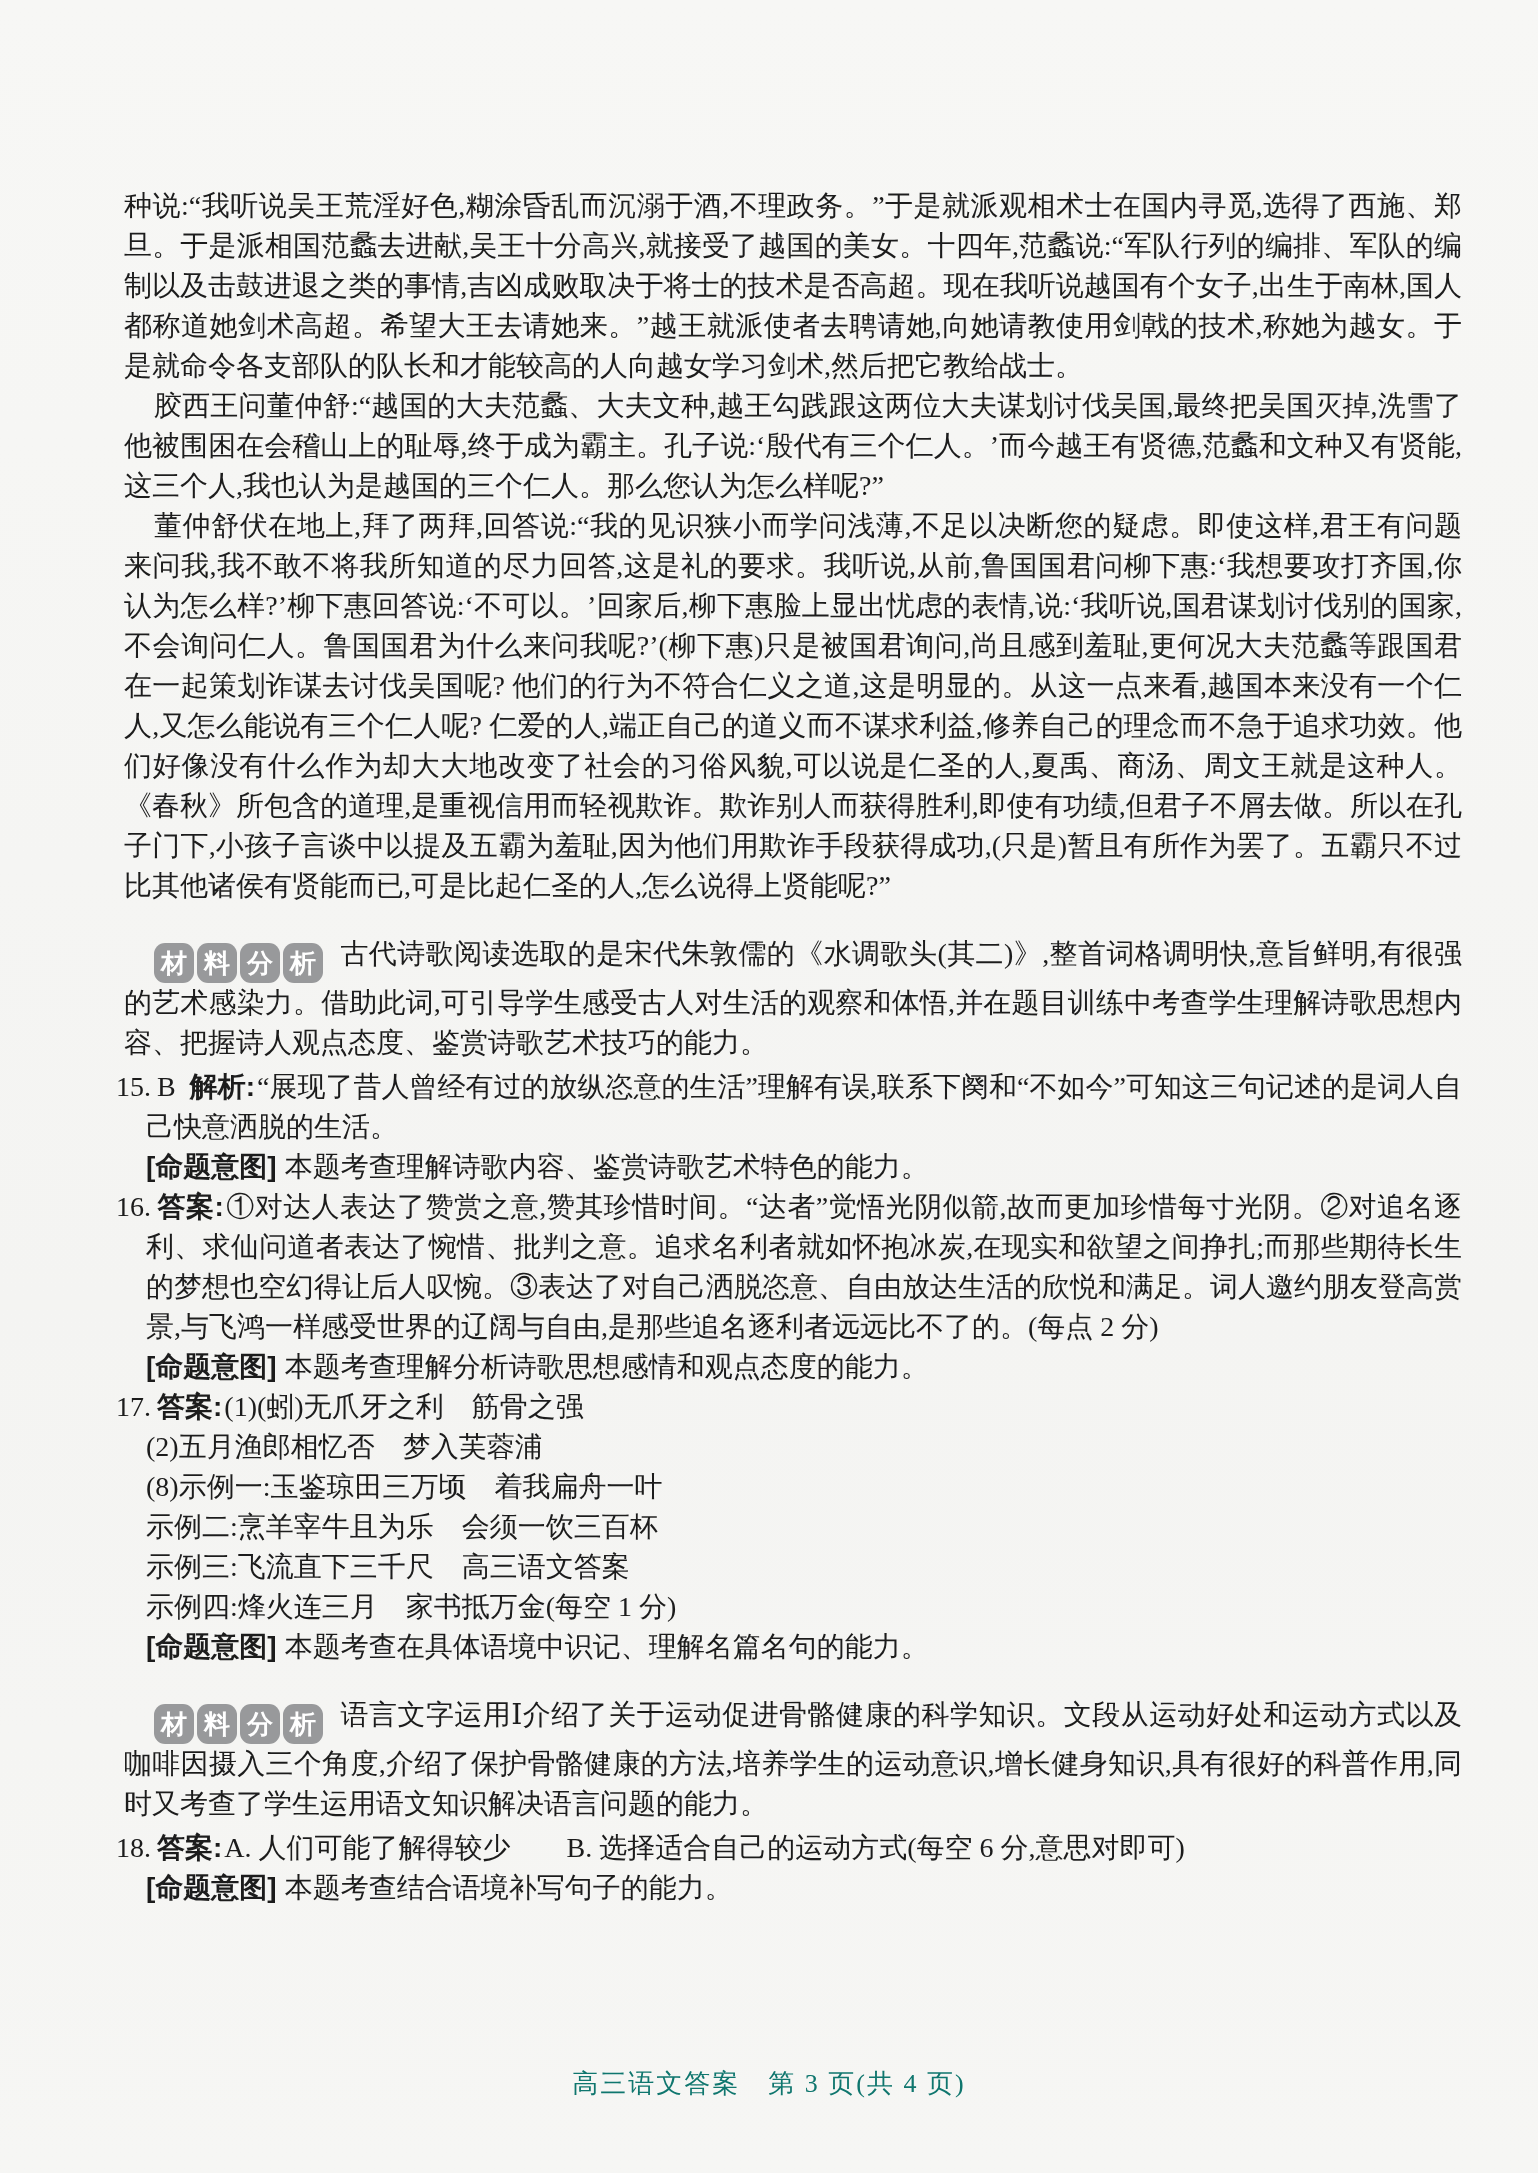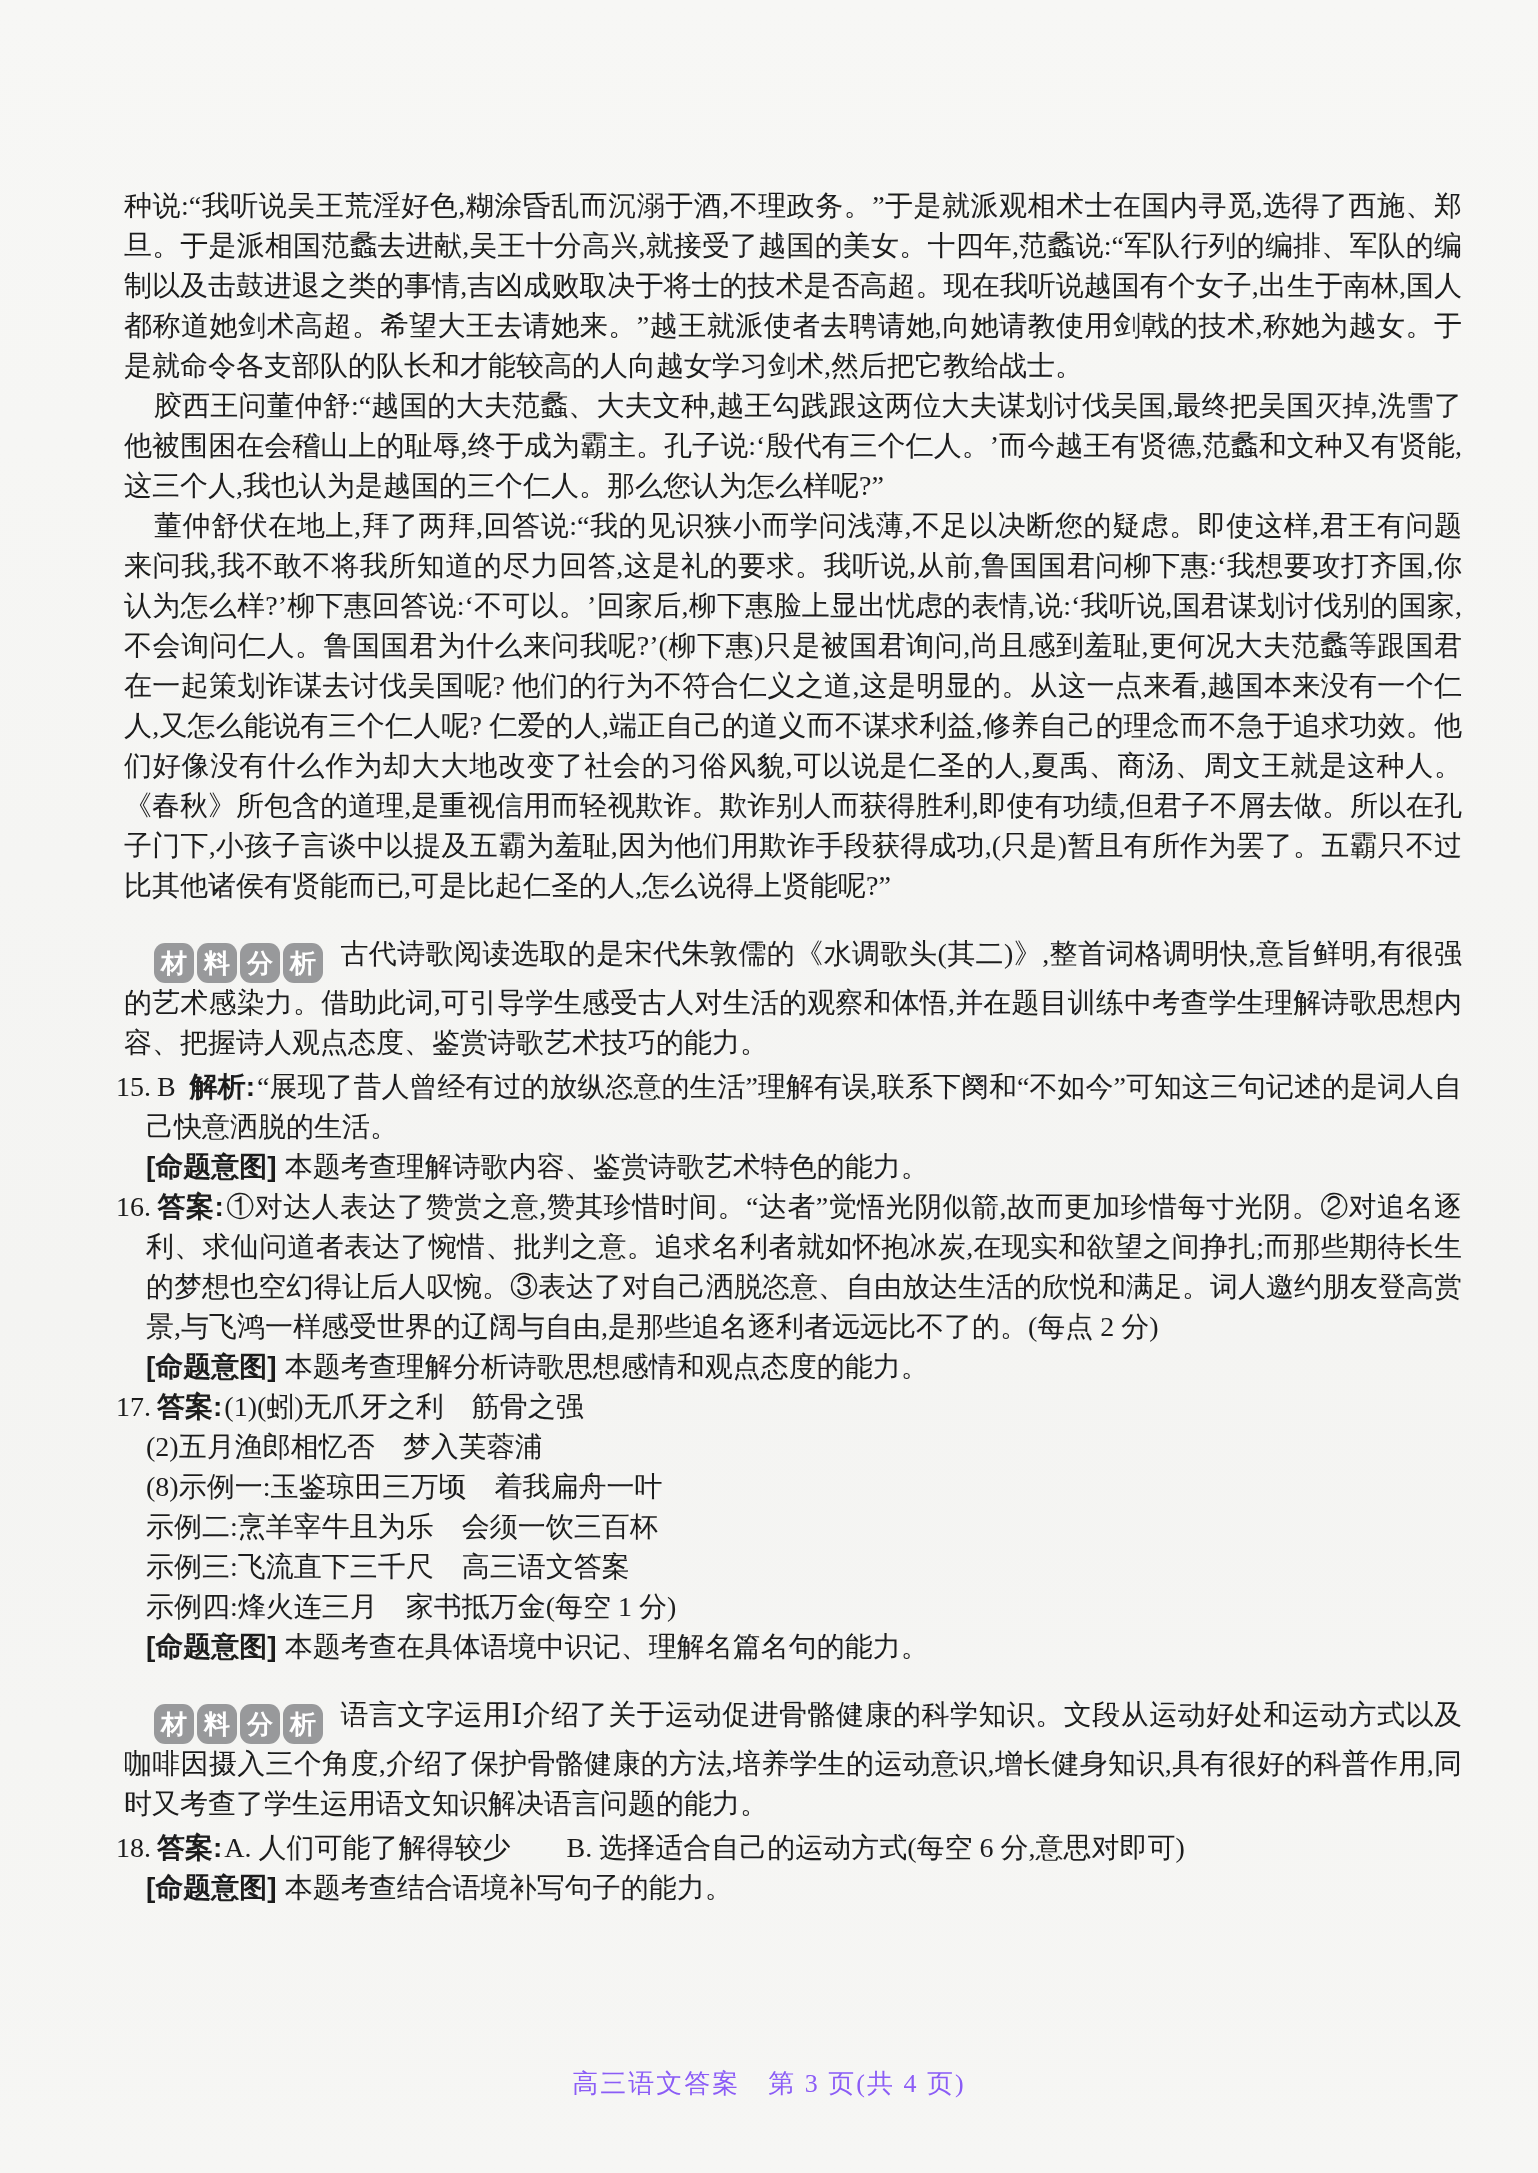--- a/index.html
+++ b/index.html
@@ -64,21 +64,21 @@
   .num{margin-right:6px;}
   .ans-letter{margin-right:14px;}
   .label{margin-right:2px;}
   .intent-label{margin-right:8px;}
   .footer{
     position:absolute;
     bottom:72px;left:0;right:0;
     text-align:center;
     font-size:26px;
     letter-spacing:2px;
-    color:#8b5cf6;
+    color:#0f766e;
   }
 </style>
 </head>
 <body>
 
 <div class="sheet"></div>
 
 <div class="content">
 
   <p class="para-flush">种说:“我听说吴王荒淫好色,糊涂昏乱而沉溺于酒,不理政务。”于是就派观相术士在国内寻觅,选得了西施、郑旦。于是派相国范蠡去进献,吴王十分高兴,就接受了越国的美女。十四年,范蠡说:“军队行列的编排、军队的编制以及击鼓进退之类的事情,吉凶成败取决于将士的技术是否高超。现在我听说越国有个女子,出生于南林,国人都称道她剑术高超。希望大王去请她来。”越王就派使者去聘请她,向她请教使用剑戟的技术,称她为越女。于是就命令各支部队的队长和才能较高的人向越女学习剑术,然后把它教给战士。</p>

